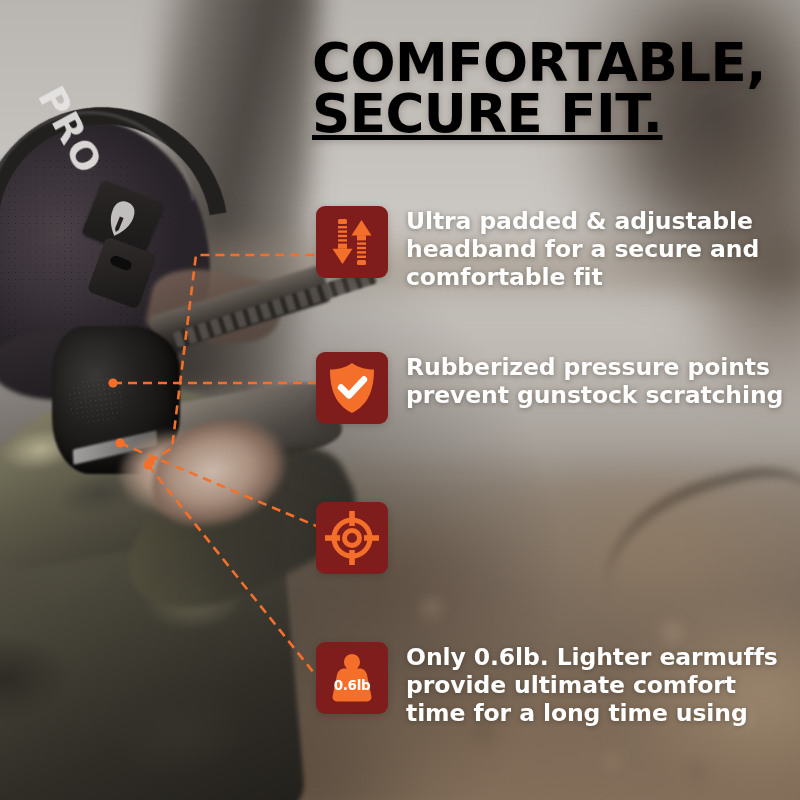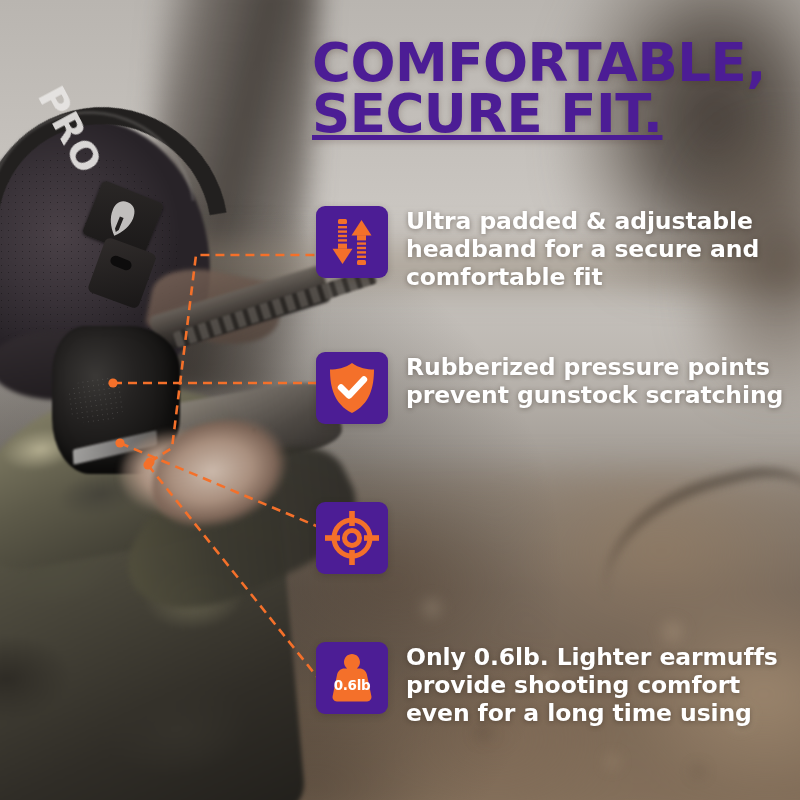--- a/index.html
+++ b/index.html
@@ -344,42 +344,42 @@
     border-radius: 46% 10% 50% 12%;
     transform: rotate(12deg);
     filter: blur(2px);
   }
 
   
   .headline {
     position: absolute;
     left: 312px; top: 38px;
     width: 470px;
-    color: #4c1d95;
+    color: #000000;
     font-weight: 800;
     font-size: 53px;
     line-height: 0.96;
     letter-spacing: -0.5px;
     text-shadow: 0 2px 7px rgba(60,40,28,0.28);
   }
   .headline .l2 { display: block; text-decoration: underline; }
 
   
   .feature {
     position: absolute;
     left: 316px;
     display: flex;
     align-items: flex-start;
     gap: 18px;
     width: 484px;
   }
   .feature-icon {
     flex: 0 0 auto;
     width: 72px; height: 72px;
-    background: #4c1d95;
+    background: #7f1d1d;
     border-radius: 9px;
     display: flex; align-items: center; justify-content: center;
     box-shadow: 0 2px 7px rgba(40,30,24,0.22);
   }
   .feature-text {
     color: #ffffff;
     font-size: 23.5px;
     font-weight: 600;
     line-height: 1.20;
     padding-top: 1px;
@@ -530,16 +530,16 @@
           <path d="M28 4 C23.6 4 20 7.6 20 12 C20 14.6 21.3 17 23.2 18.4
                    L20.5 18.4 C16.8 18.4 13.7 21 13.1 24.6 L8.6 46.2
                    C8.1 48.9 10.1 51.4 12.9 51.4 L43.1 51.4
                    C45.9 51.4 47.9 48.9 47.4 46.2 L42.9 24.6
                    C42.3 21 39.2 18.4 35.5 18.4 L32.8 18.4
                    C34.7 17 36 14.6 36 12 C36 7.6 32.4 4 28 4 Z" fill="#f4702a"></path>
         </svg>
         <div class="wt-label">0.6lb</div>
       </div>
     </div>
-    <div class="feature-text">Only 0.6lb. Lighter earmuffs provide shooting comfort even for a long time using</div>
+    <div class="feature-text">Only 0.6lb. Lighter earmuffs provide ultimate comfort time for a long time using</div>
   </div>
 
 </div>
 
 </body></html>

